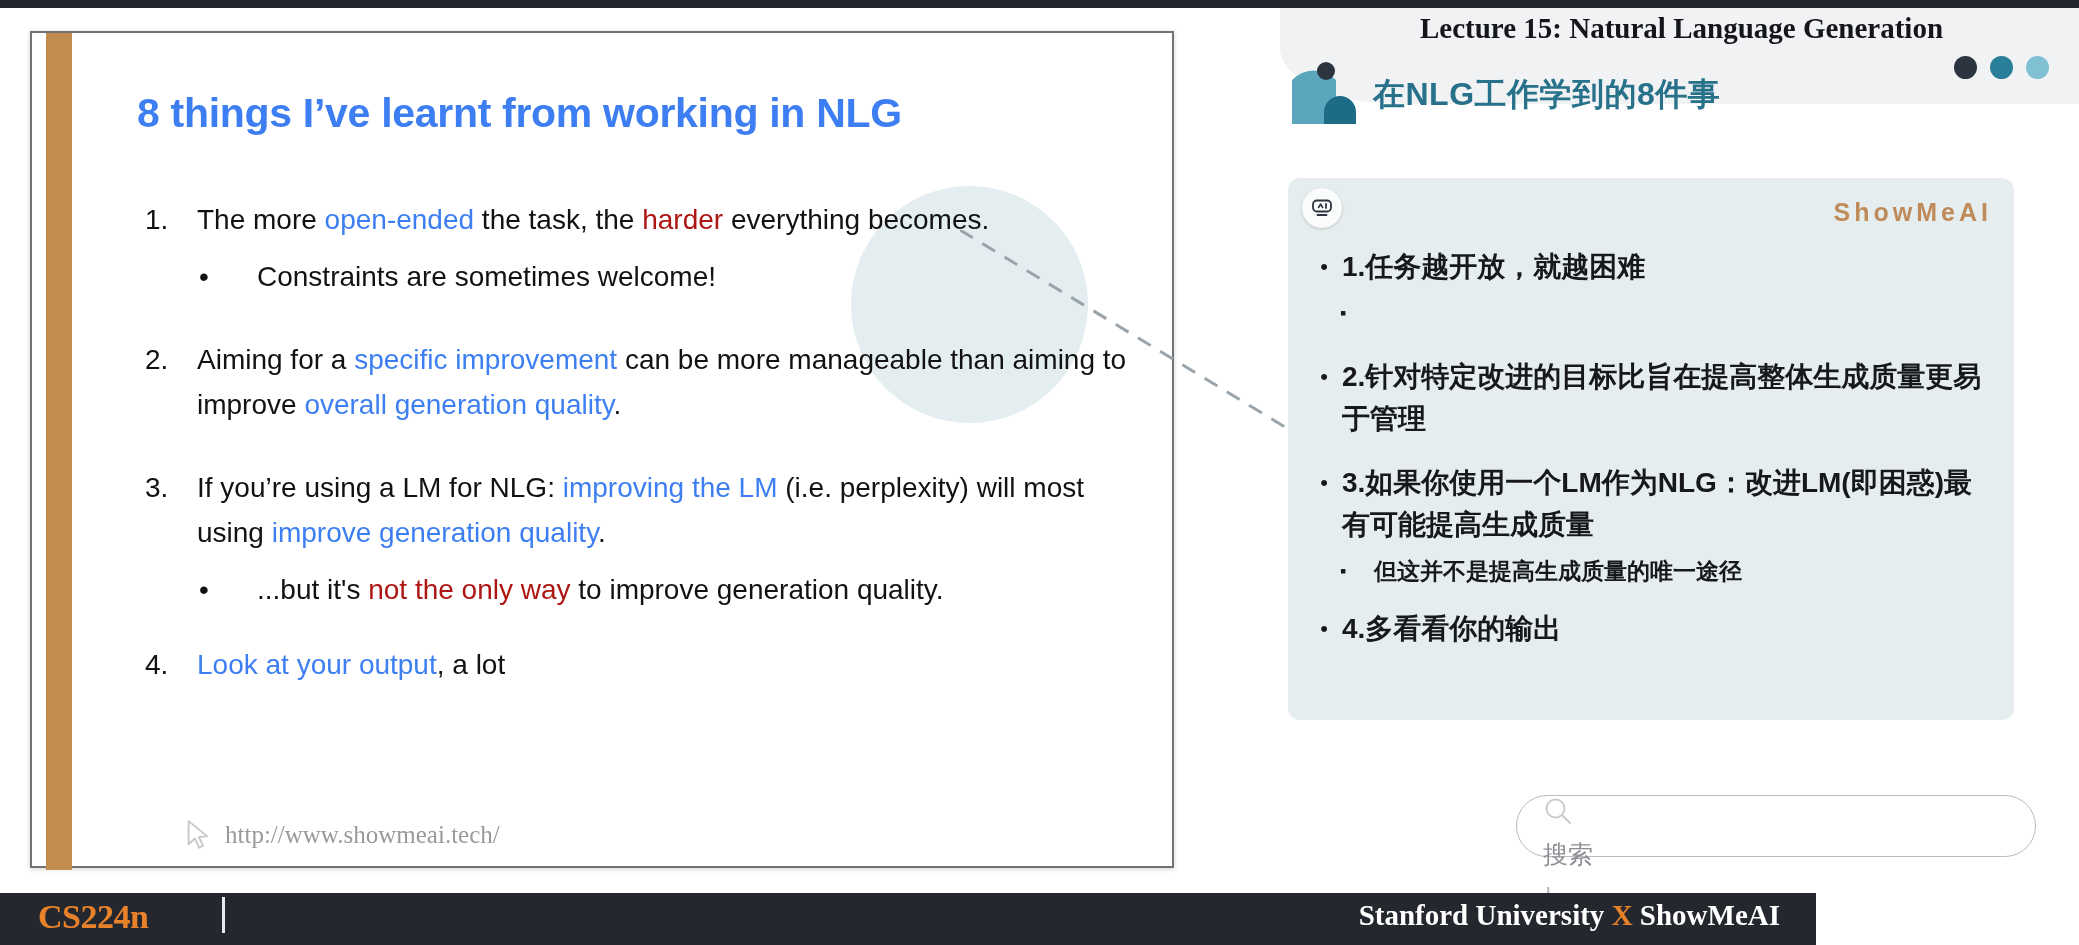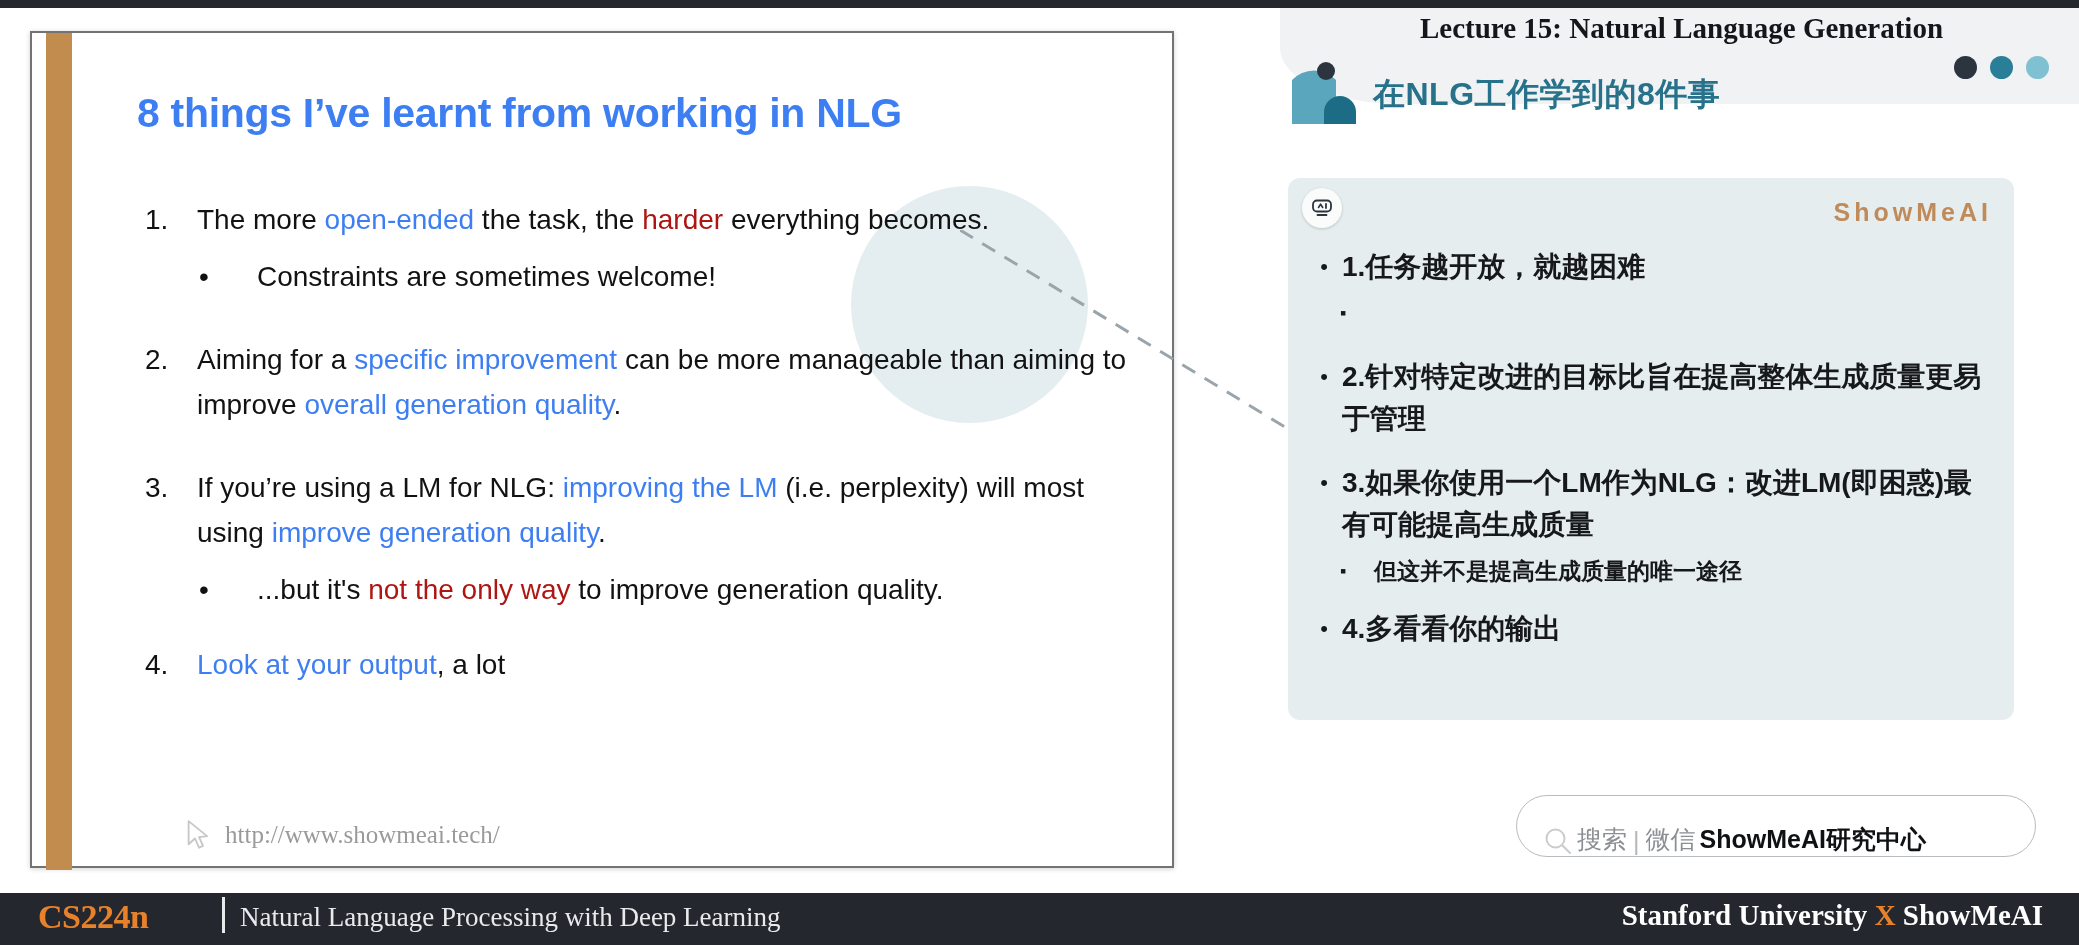--- a/index.html
+++ b/index.html
@@ -126,30 +126,30 @@
   .cn-sub-txt { font-size: 23px; font-weight: bold; color: #16181c; line-height: 42px; }
   .cn-gap { height: 22px; }
   .cn-gap-sm { height: 16px; }
 
   
   .search-pill {
     position: absolute; left: 1516px; top: 795px;
     width: 520px; height: 62px;
     border: 1.5px solid #b9bcc0; border-radius: 31px;
     background: #ffffff;
-    display: flex; align-items: flex-end; padding-left: 26px; gap: 4px;
+    display: flex; align-items: flex-start; padding-left: 26px; gap: 12px; flex-direction: column;
   }
   .search-ico { width: 30px; height: 30px; flex: 0 0 30px; opacity: .45; }
   .search-grey { font-size: 25px; color: #8b8e92; }
   .search-div { font-size: 25px; color: #b5b8bb; margin: 0 2px; }
   .search-bold { font-size: 25px; font-weight: bold; color: #101114; }
 
   
   .footer {
-    position: absolute; left: 0; top: 893px; width: 2079px; height: 52px;
+    position: absolute; left: 0; top: 893px; width: 1816px; height: 52px;
     background: #25272f;
   }
   .foot-code {
     position: absolute; left: 38px; top: 5px;
     font-size: 34px; font-weight: bold; color: #e8822a;
     font-family: "Liberation Serif", serif; letter-spacing: -0.5px;
   }
   .foot-pipe { position: absolute; left: 222px; top: 4px; width: 3px; height: 36px; background: #e9eaec; }
   .foot-sub {
     position: absolute; left: 240px; top: 9px;
@@ -315,17 +315,16 @@
     </svg>
     <span class="search-grey">搜索</span>
     <span class="search-div">|</span>
     <span class="search-grey">微信</span>
     <span class="search-bold">ShowMeAI研究中心</span>
   </div>
 
   <div class="footer">
     <span class="foot-code">CS224n</span>
     <span class="foot-pipe"></span>
-    <span class="foot-sub">Natural Language Processing with Deep Learning</span>
     <span class="foot-right"><span>Stanford University </span><span class="foot-x">X</span><span> ShowMeAI</span></span>
   </div>
 
 </div>
 
 </body></html>

